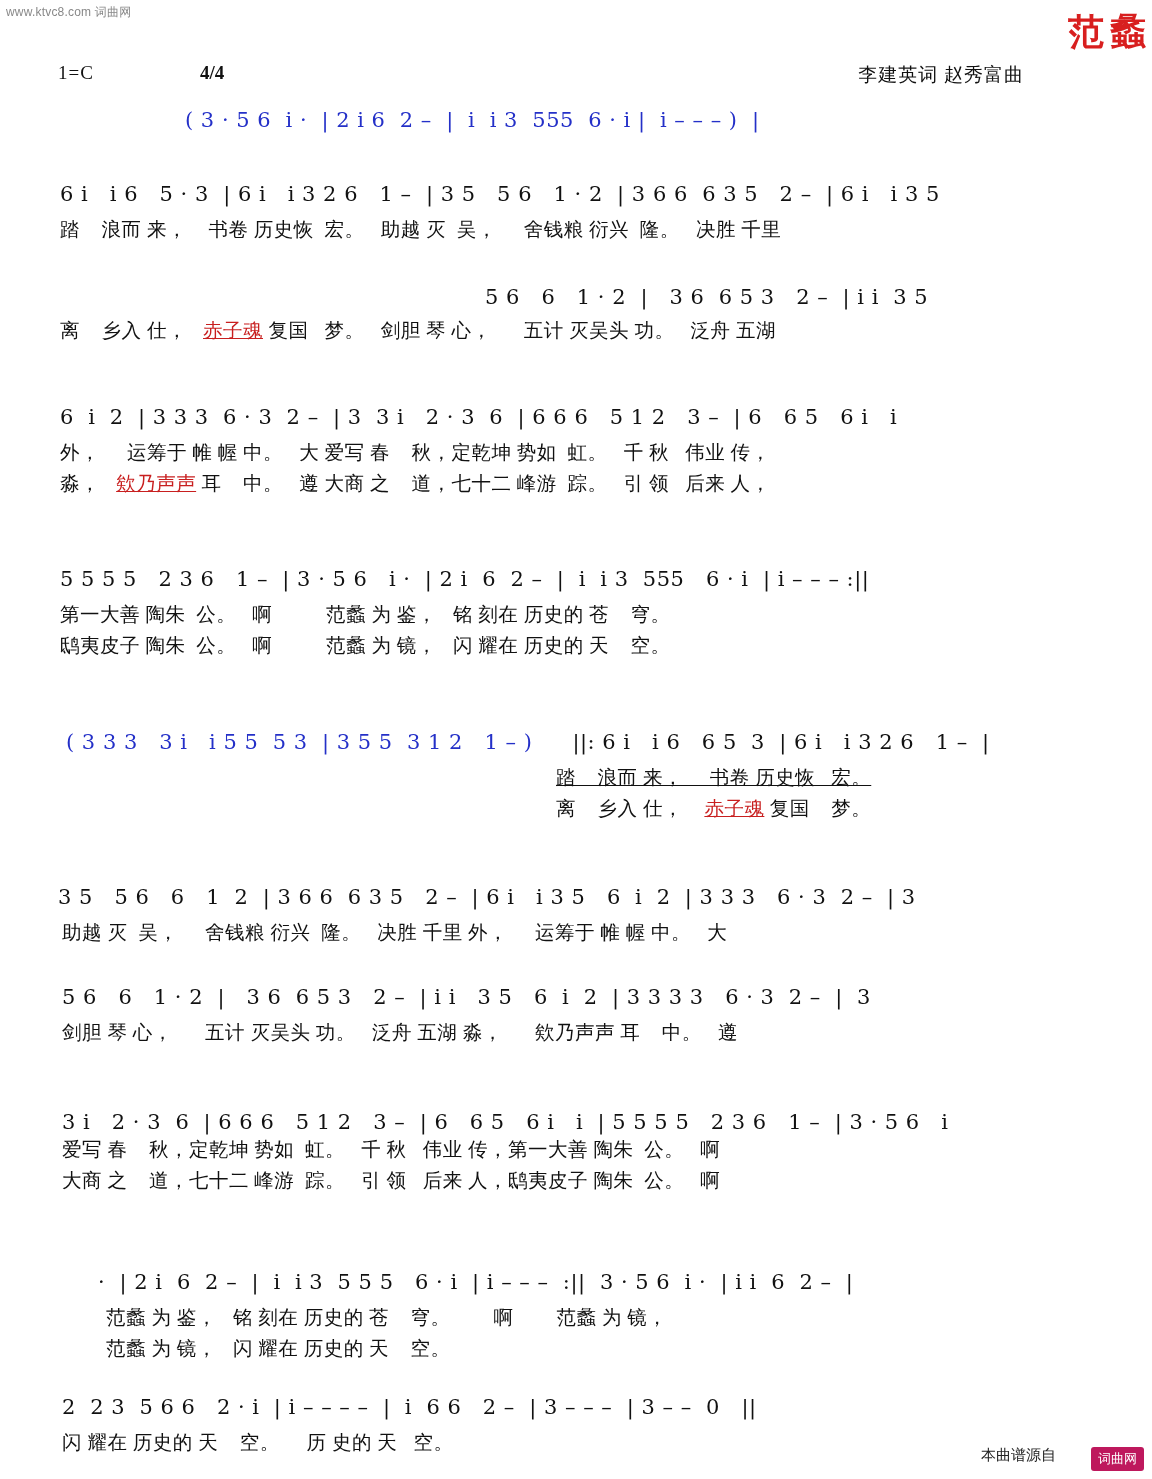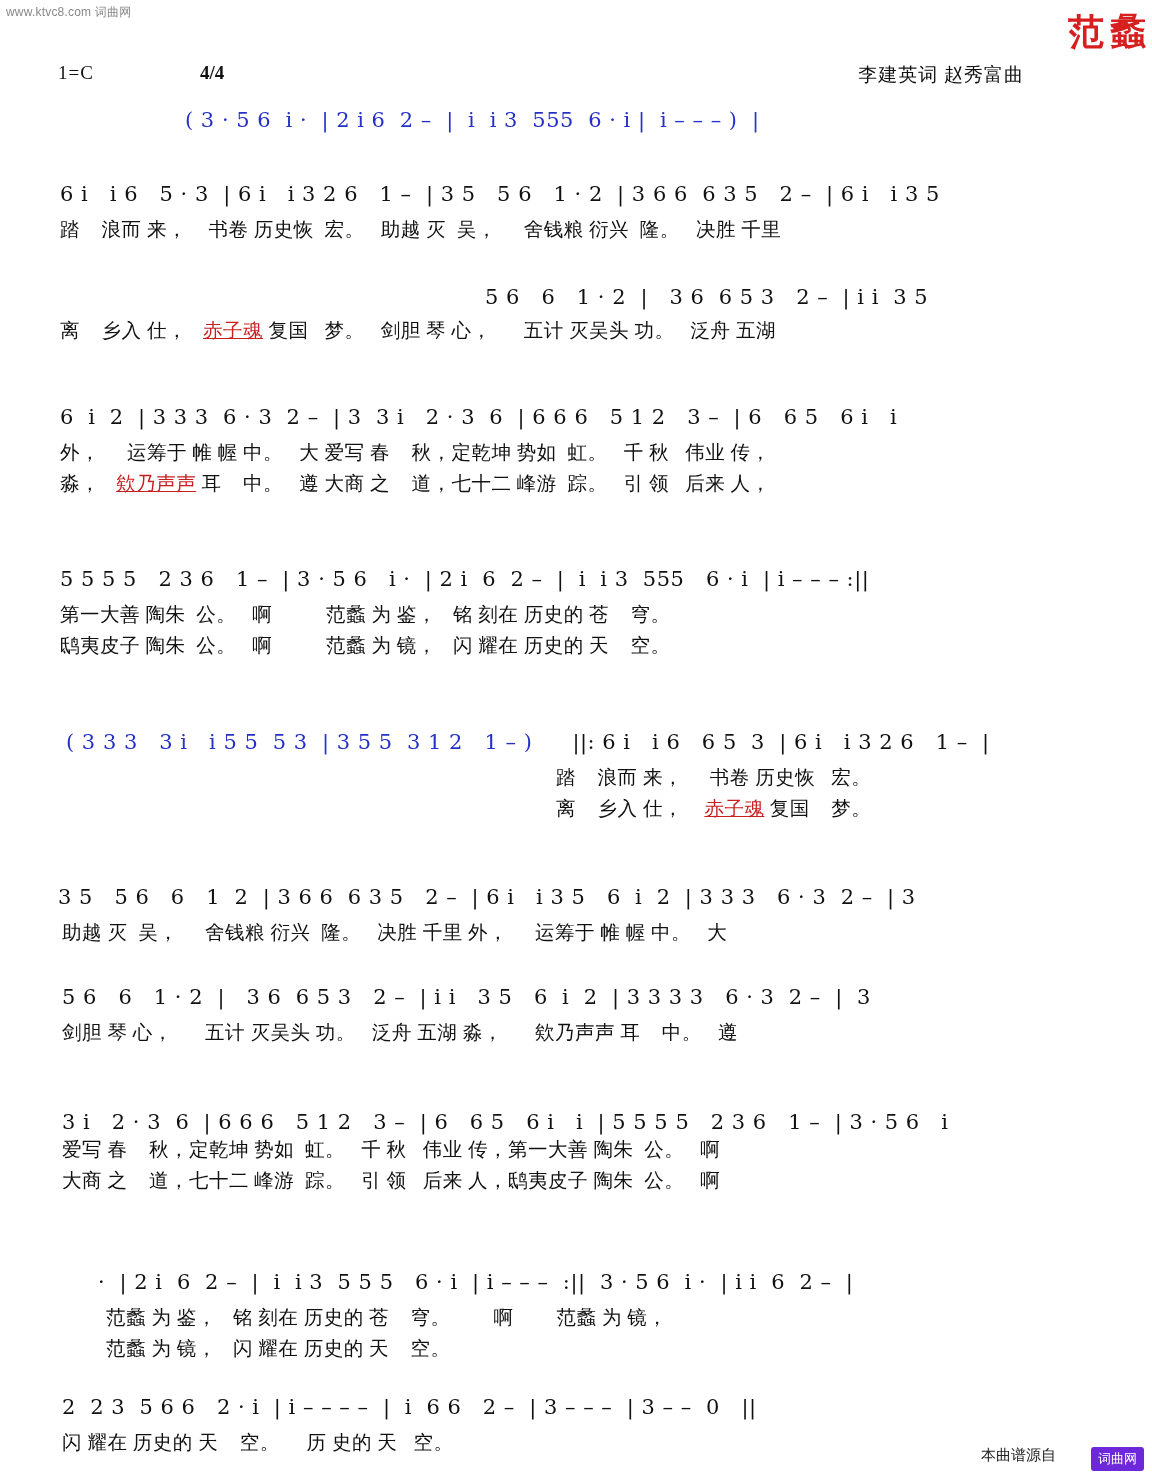--- a/index.html
+++ b/index.html
@@ -39,21 +39,21 @@
   .lyr{
     font-family:"Liberation Serif","DejaVu Serif",serif;
     font-size:19.5px;white-space:pre;letter-spacing:0.5px;
   }
   .lyr .red{color:#c81f1f;text-decoration:underline;}
   .foot-left{
     position:absolute;right:96px;bottom:14px;font-size:15px;
     font-family:"Liberation Sans",sans-serif;color:#222;
   }
   .foot-badge{
-    position:absolute;right:8px;bottom:8px;background:#6d28d9;color:#fff;
+    position:absolute;right:8px;bottom:8px;background:#be185d;color:#fff;
     font-size:13px;padding:3px 7px;border-radius:3px;
     font-family:"Liberation Sans",sans-serif;
   }
 </style>
 </head>
 <body>
 
 <div class="site-tag">www.ktvc8.com 词曲网</div>
 <div class="title">范蠡</div>
 <div class="meta-left">1=C</div>
@@ -106,21 +106,21 @@
   <div class="row" style="padding-left:60px;margin-top:4px;">
     <span class="lyr">鸱夷皮子 陶朱  公。   啊          范蠡 为 镜，   闪 耀在 历史的 天    空。</span>
   </div>
 </div>
 
 <div class="sys" style="top:730px;">
   <div class="row" style="padding-left:66px;">
     <span class="notes blue">( 3 3 3   3 i   i 5 5  5 3  | 3 5 5  3 1 2   1 – )</span>
     <span class="notes" style="margin-left:36px;">||: 6 i   i 6   6 5  3  | 6 i   i 3 2 6   1 –  |</span>
   </div>
-  <div class="row" style="padding-left:556px;margin-top:10px;">
+  <div class="row" style="padding-left:556px;margin-top:10px;text-decoration:underline;">
     <span class="lyr">踏    浪而 来，     书卷 历史恢   宏。</span>
   </div>
   <div class="row" style="padding-left:556px;margin-top:4px;">
     <span class="lyr">离    乡入 仕，    <span class="red">赤子魂</span> 复国    梦。</span>
   </div>
 </div>
 
 <div class="sys" style="top:885px;">
   <div class="row" style="padding-left:58px;">
     <span class="notes">3 5   5 6   6   1  2  | 3 6 6  6 3 5   2 –  | 6 i   i 3 5   6  i  2  | 3 3 3   6 · 3  2 –  | 3</span>

